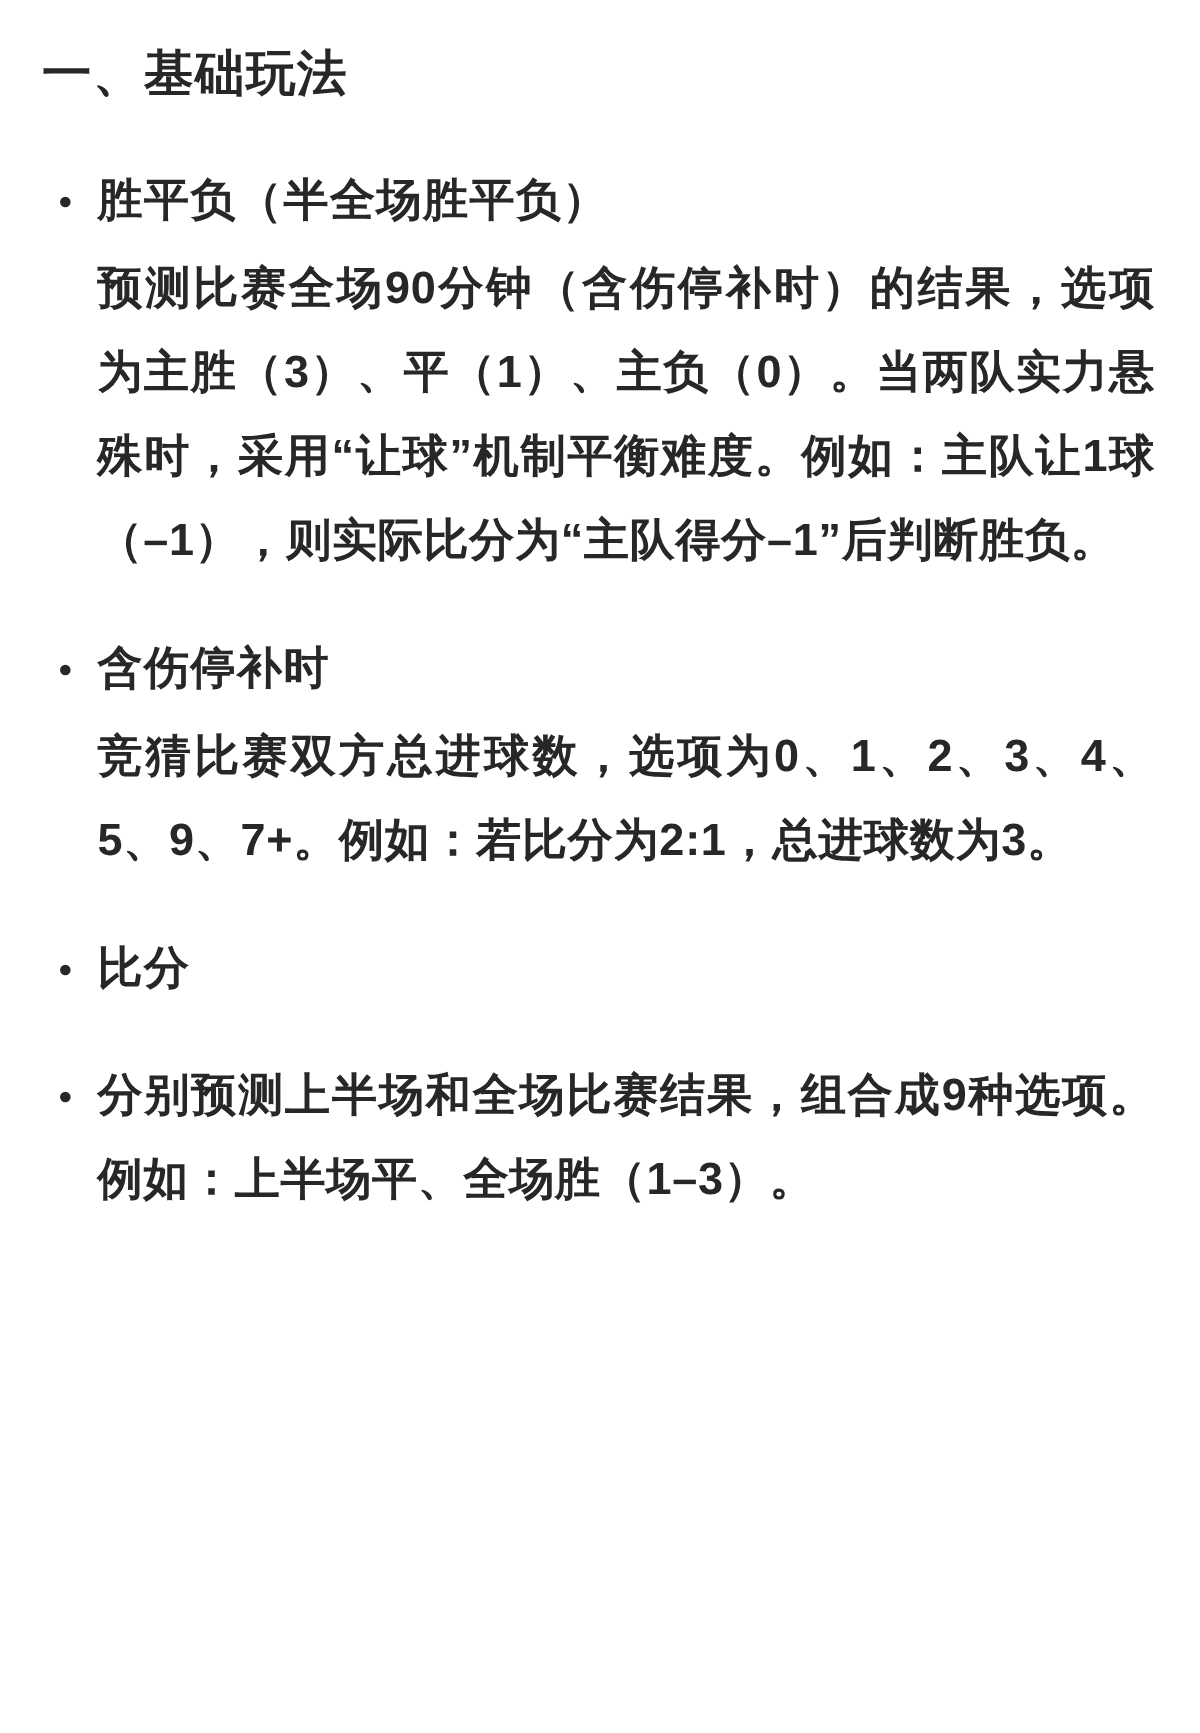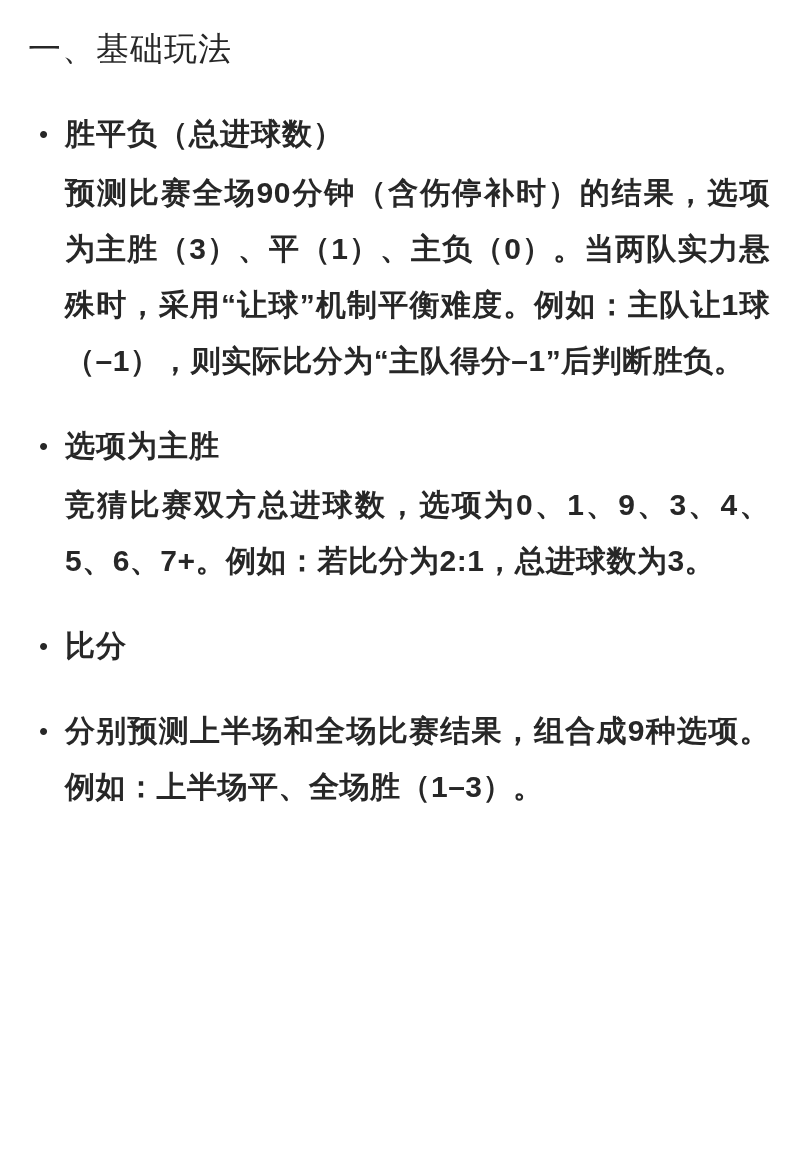--- a/index.html
+++ b/index.html
@@ -13,21 +13,21 @@
     overflow: hidden;
   }
   .page {
     box-sizing: border-box;
     width: 800px;
     height: 1155px;
     padding: 21px 30px 0 28px;
   }
   .page-title {
     font-size: 33px;
-    font-weight: 400;
+    font-weight: 700;
     line-height: 56px;
     margin: 0 0 12px 0;
     letter-spacing: 1px;
   }
   .play-list {
     margin: 0;
     padding: 0;
     list-style: none;
   }
   .play-item {
@@ -67,28 +67,28 @@
 <body>
 
 <div class="page">
 
   <h1 class="page-title">一、基础玩法</h1>
 
   <ul class="play-list">
 
     <li class="play-item">
       <span class="bullet-icon">•</span>
-      <h2 class="item-heading">胜平负（总进球数）</h2>
+      <h2 class="item-heading">胜平负（半全场胜平负）</h2>
       <p class="item-body">预测比赛全场90分钟（含伤停补时）的结果，选项为主胜（3）、平（1）、主负（0）。当两队实力悬殊时，采用“让球”机制平衡难度。例如：主队让1球（–1），则实际比分为“主队得分–1”后判断胜负。</p>
     </li>
 
     <li class="play-item">
       <span class="bullet-icon">•</span>
-      <h2 class="item-heading">选项为主胜</h2>
-      <p class="item-body">竞猜比赛双方总进球数，选项为0、1、9、3、4、5、6、7+。例如：若比分为2:1，总进球数为3。</p>
+      <h2 class="item-heading">含伤停补时</h2>
+      <p class="item-body">竞猜比赛双方总进球数，选项为0、1、2、3、4、5、9、7+。例如：若比分为2:1，总进球数为3。</p>
     </li>
 
     <li class="play-item">
       <span class="bullet-icon">•</span>
       <h2 class="item-heading">比分</h2>
     </li>
 
     <li class="play-item">
       <span class="bullet-icon">•</span>
       <p class="item-body">分别预测上半场和全场比赛结果，组合成9种选项。例如：上半场平、全场胜（1–3）。</p>

